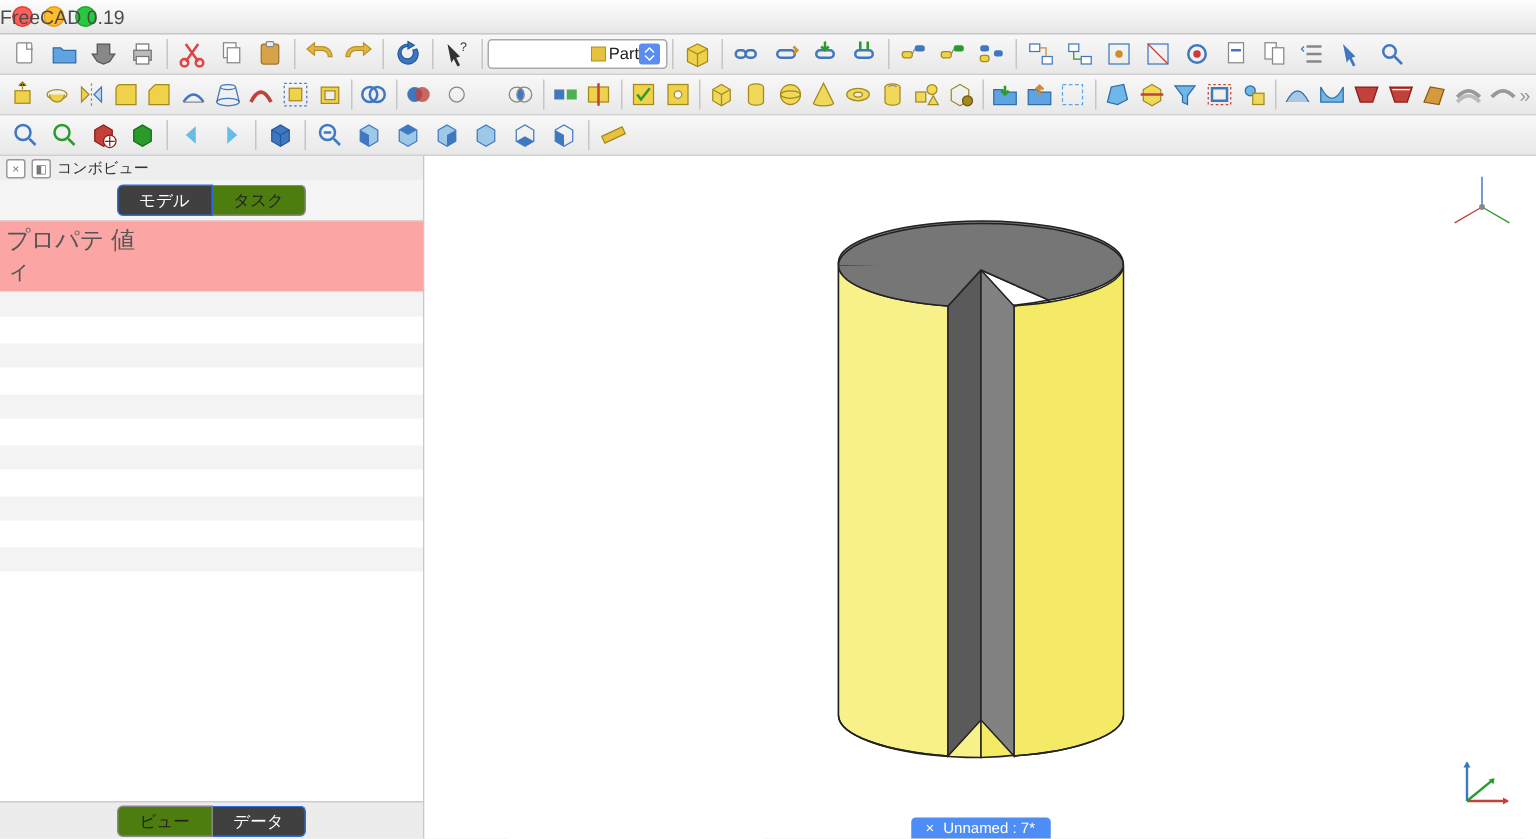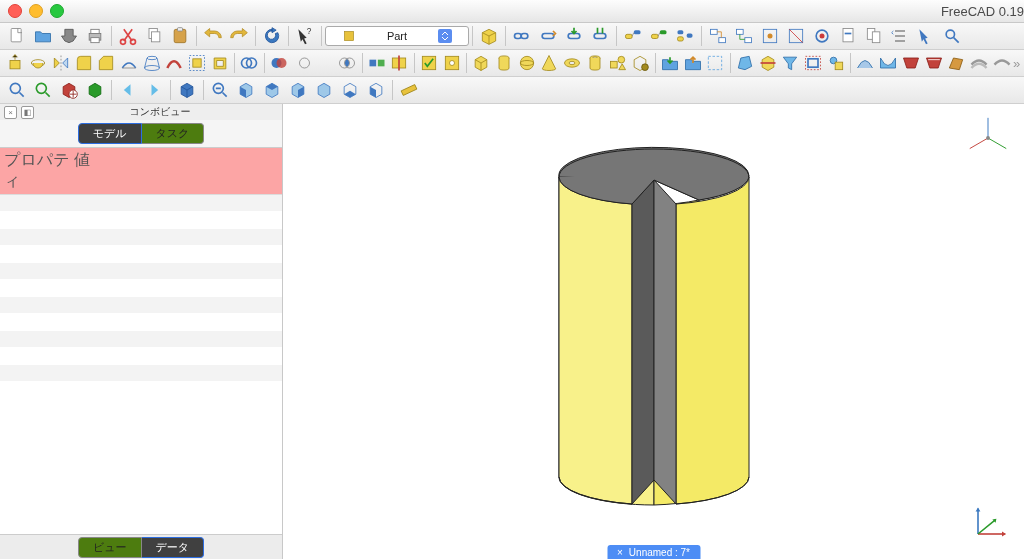--- a/index.html
+++ b/index.html
@@ -3,26 +3,26 @@
 <meta charset="utf-8">
 <style>
 html,body{margin:0;padding:0;font-family:"Lucida Grande","Hiragino Kaku Gothic Pro",sans-serif;font-size:11px;background:#ececec;width:1024px;height:559px;overflow:hidden;color:#222}
 
 .titlebar{height:22px;background:linear-gradient(#fdfdfd,#e6e6e6);display:flex;align-items:center;border-bottom:1px solid #c8c8c8;position:relative}
 .traffic{display:flex;gap:7px;padding-left:8px}
 .light{width:12px;height:12px;border-radius:50%}
 .red{background:#ff5f57;border:1px solid #e24238}
 .yellow{background:#ffbd2e;border:1px solid #dfa022}
 .green{background:#28c840;border:1px solid #1da82f}
-.wtitle{position:absolute;left:0;right:0;text-align:right;font-size:13px;color:#4a4a4a;pointer-events:none}
+.wtitle{position:absolute;left:0;right:0;text-align:left;font-size:13px;color:#4a4a4a;pointer-events:none}
 
 .tb{height:26px;background:linear-gradient(#f8f8f8,#e8e8e8);border-bottom:1px solid #cfcfcf;display:flex;align-items:center;padding:0 4px;gap:0}
 .tb .btn{width:24px;height:22px;margin:0 1px;display:flex;align-items:center;justify-content:center;border-radius:3px}
 .sep{width:1px;height:20px;background:#c6c6c6;margin:0 3px}
-.wb-select{width:110px;height:18px;background:#fff;border:1px solid #aaa;border-radius:3px;display:flex;align-items:center;padding:0 16px;font-size:11px;justify-content:space-between}
+.wb-select{width:110px;height:18px;background:#fff;border:1px solid #aaa;border-radius:3px;display:flex;align-items:center;padding:0 4px;font-size:11px;justify-content:flex-end}
 .wb-select .arrows{width:14px;height:14px;background:#5b8df0;border-radius:2px;display:flex;align-items:center;justify-content:center}
 .chev{color:#999;margin-left:auto;font-size:13px}
 
 svg.ic{width:20px;height:20px}
 
 .main{display:flex;height:calc(100% - 22px - 27px*3)}
 .sidepanel{width:282px;background:#f5f5f5;border-right:1px solid #c8c8c8;display:flex;flex-direction:column}
 .combohdr{display:flex;align-items:center;height:16px;background:#eee;padding-left:4px;gap:4px;font-size:10px;color:#333}
 .combobtn{width:11px;height:11px;border:1px solid #999;border-radius:2px;background:#fff;display:flex;align-items:center;justify-content:center;font-size:8px;color:#777}
 .tabs{display:flex;justify-content:center;padding:3px 0}
@@ -609,21 +609,21 @@
       </svg>
     </div>
 </div>
 
 <div class="main">
 
   <div class="sidepanel">
     <div class="combohdr">
       <div class="combobtn">×</div>
       <div class="combobtn">◧</div>
-      <span style="flex:1;text-align:center">コンボビュー</span>
+      <span style="flex:1;">コンボビュー</span>
     </div>
     <div class="tabs">
       <div class="segtab active">モデル</div>
       <div class="segtab">タスク</div>
     </div>
     <div class="prophdr">
       <div>プロパティ</div>
       <div>値</div>
     </div>
     <div class="proptable">

